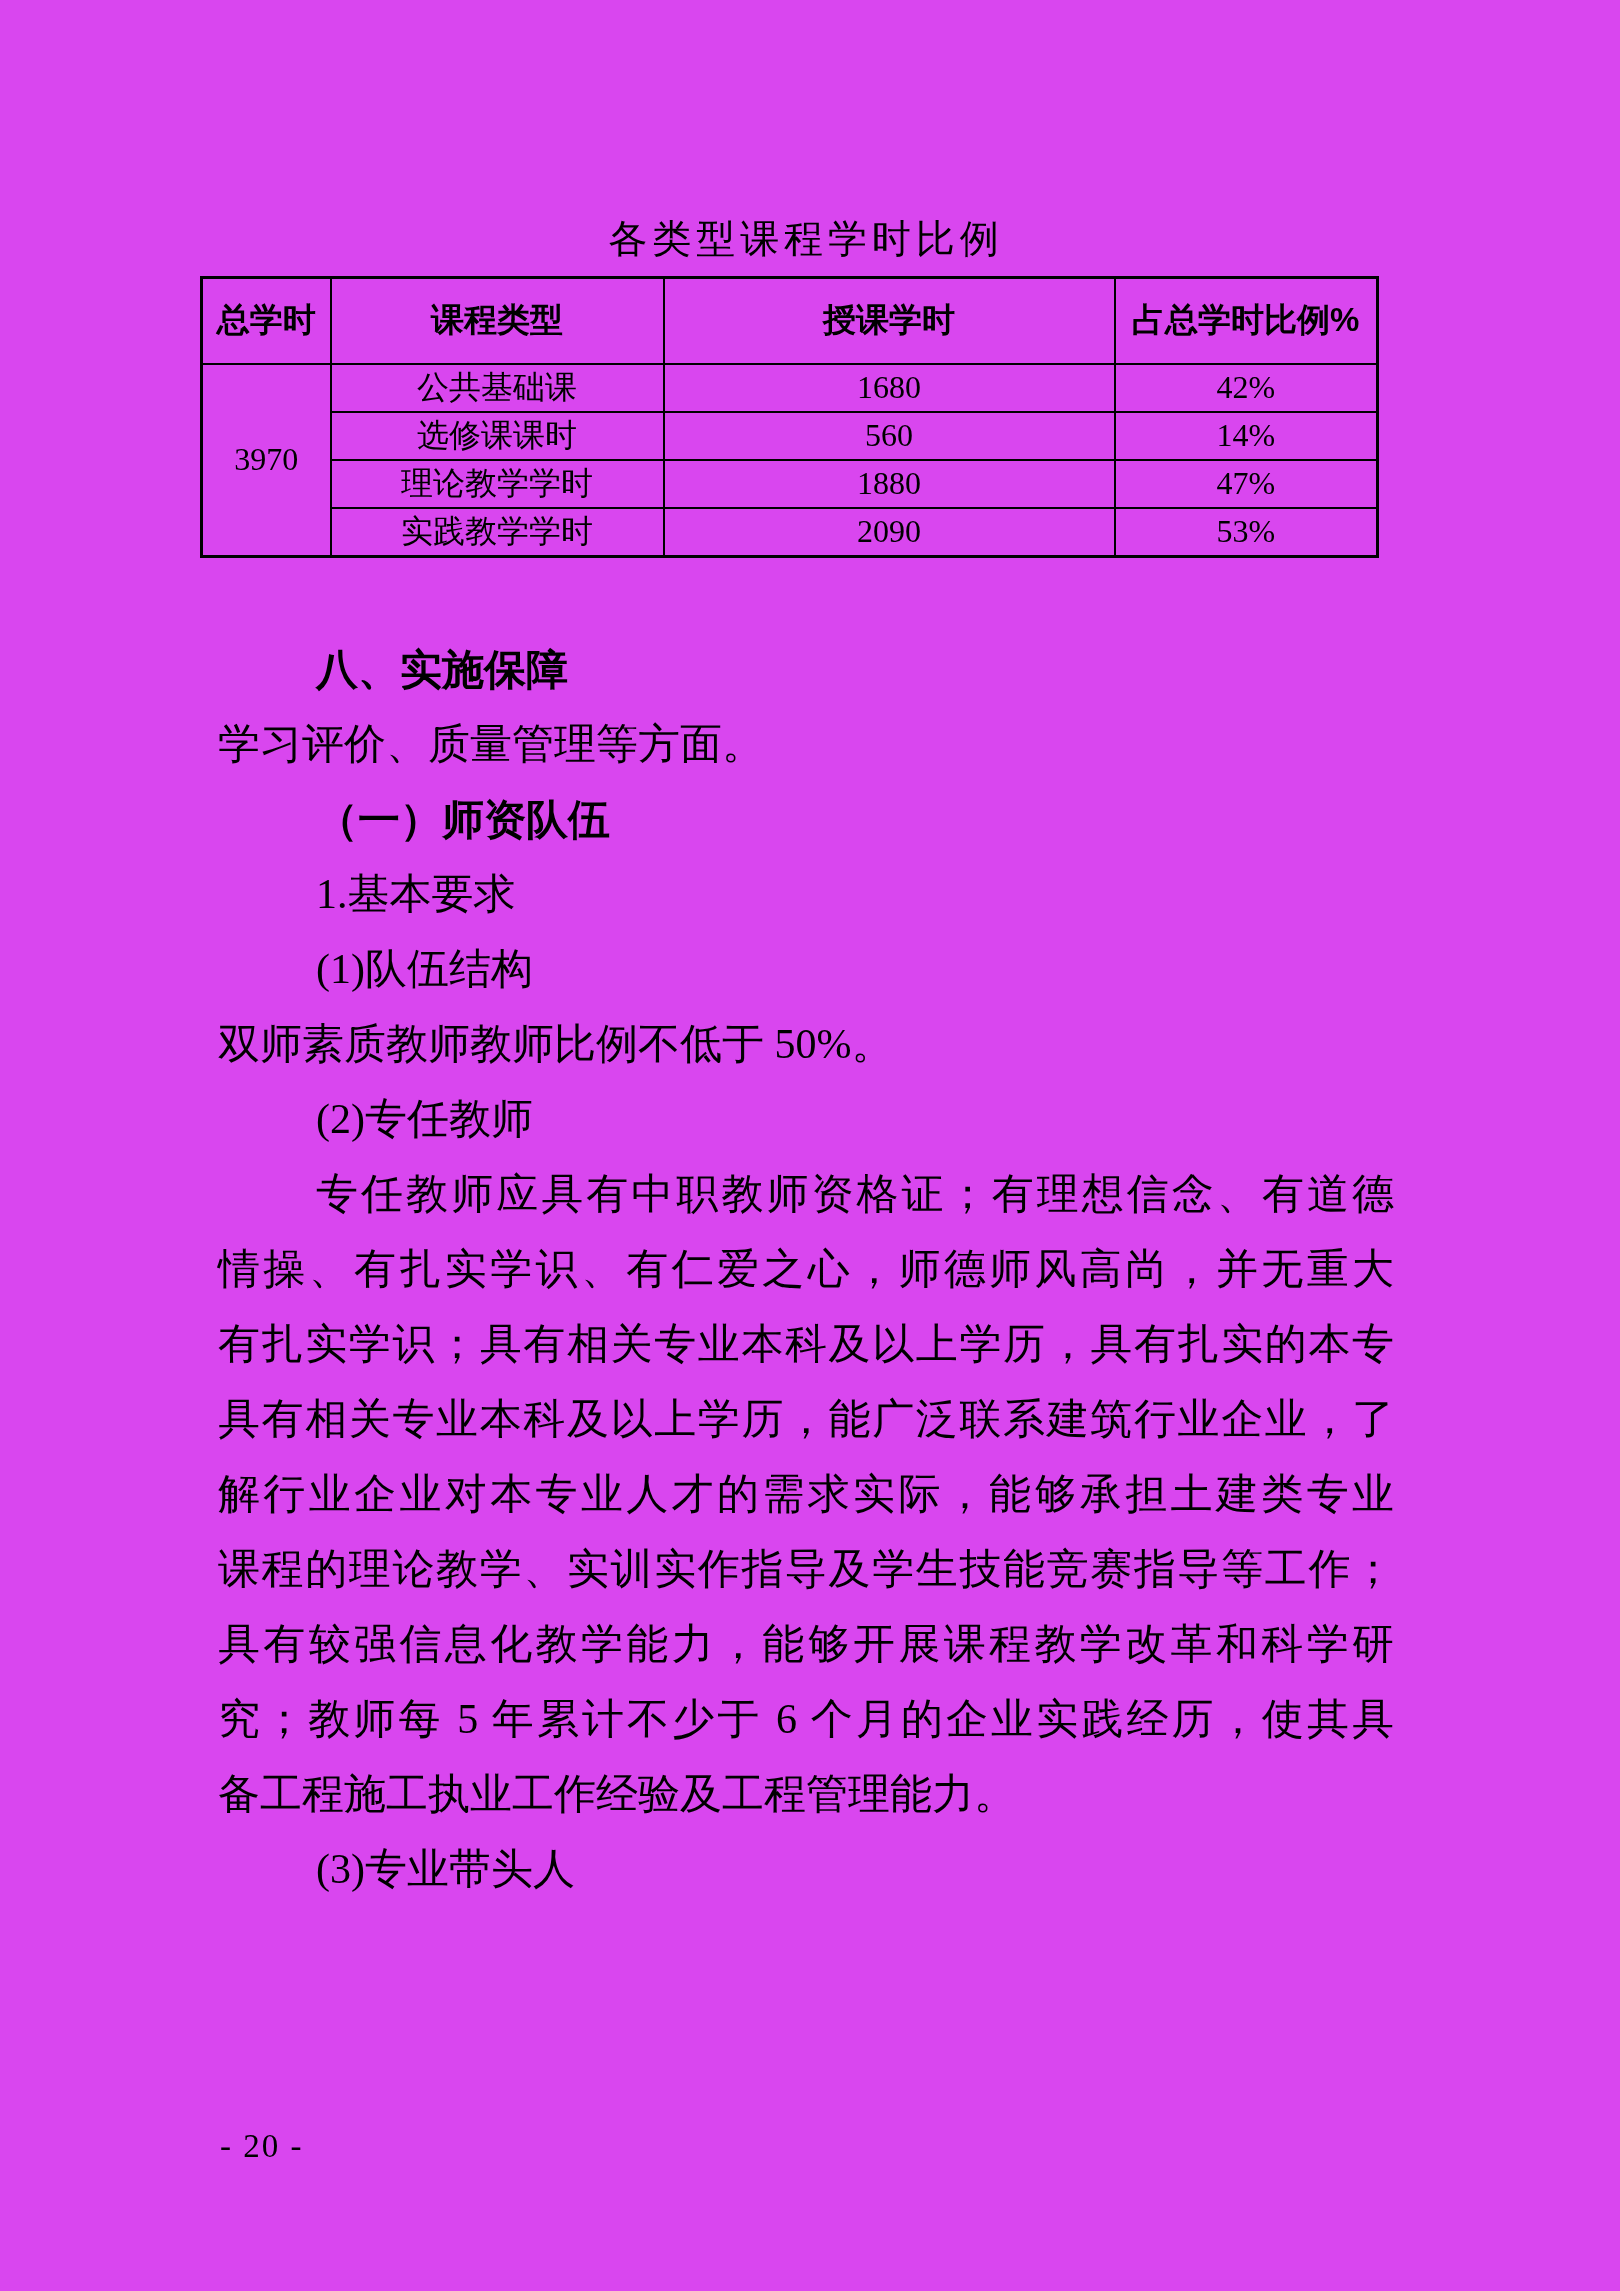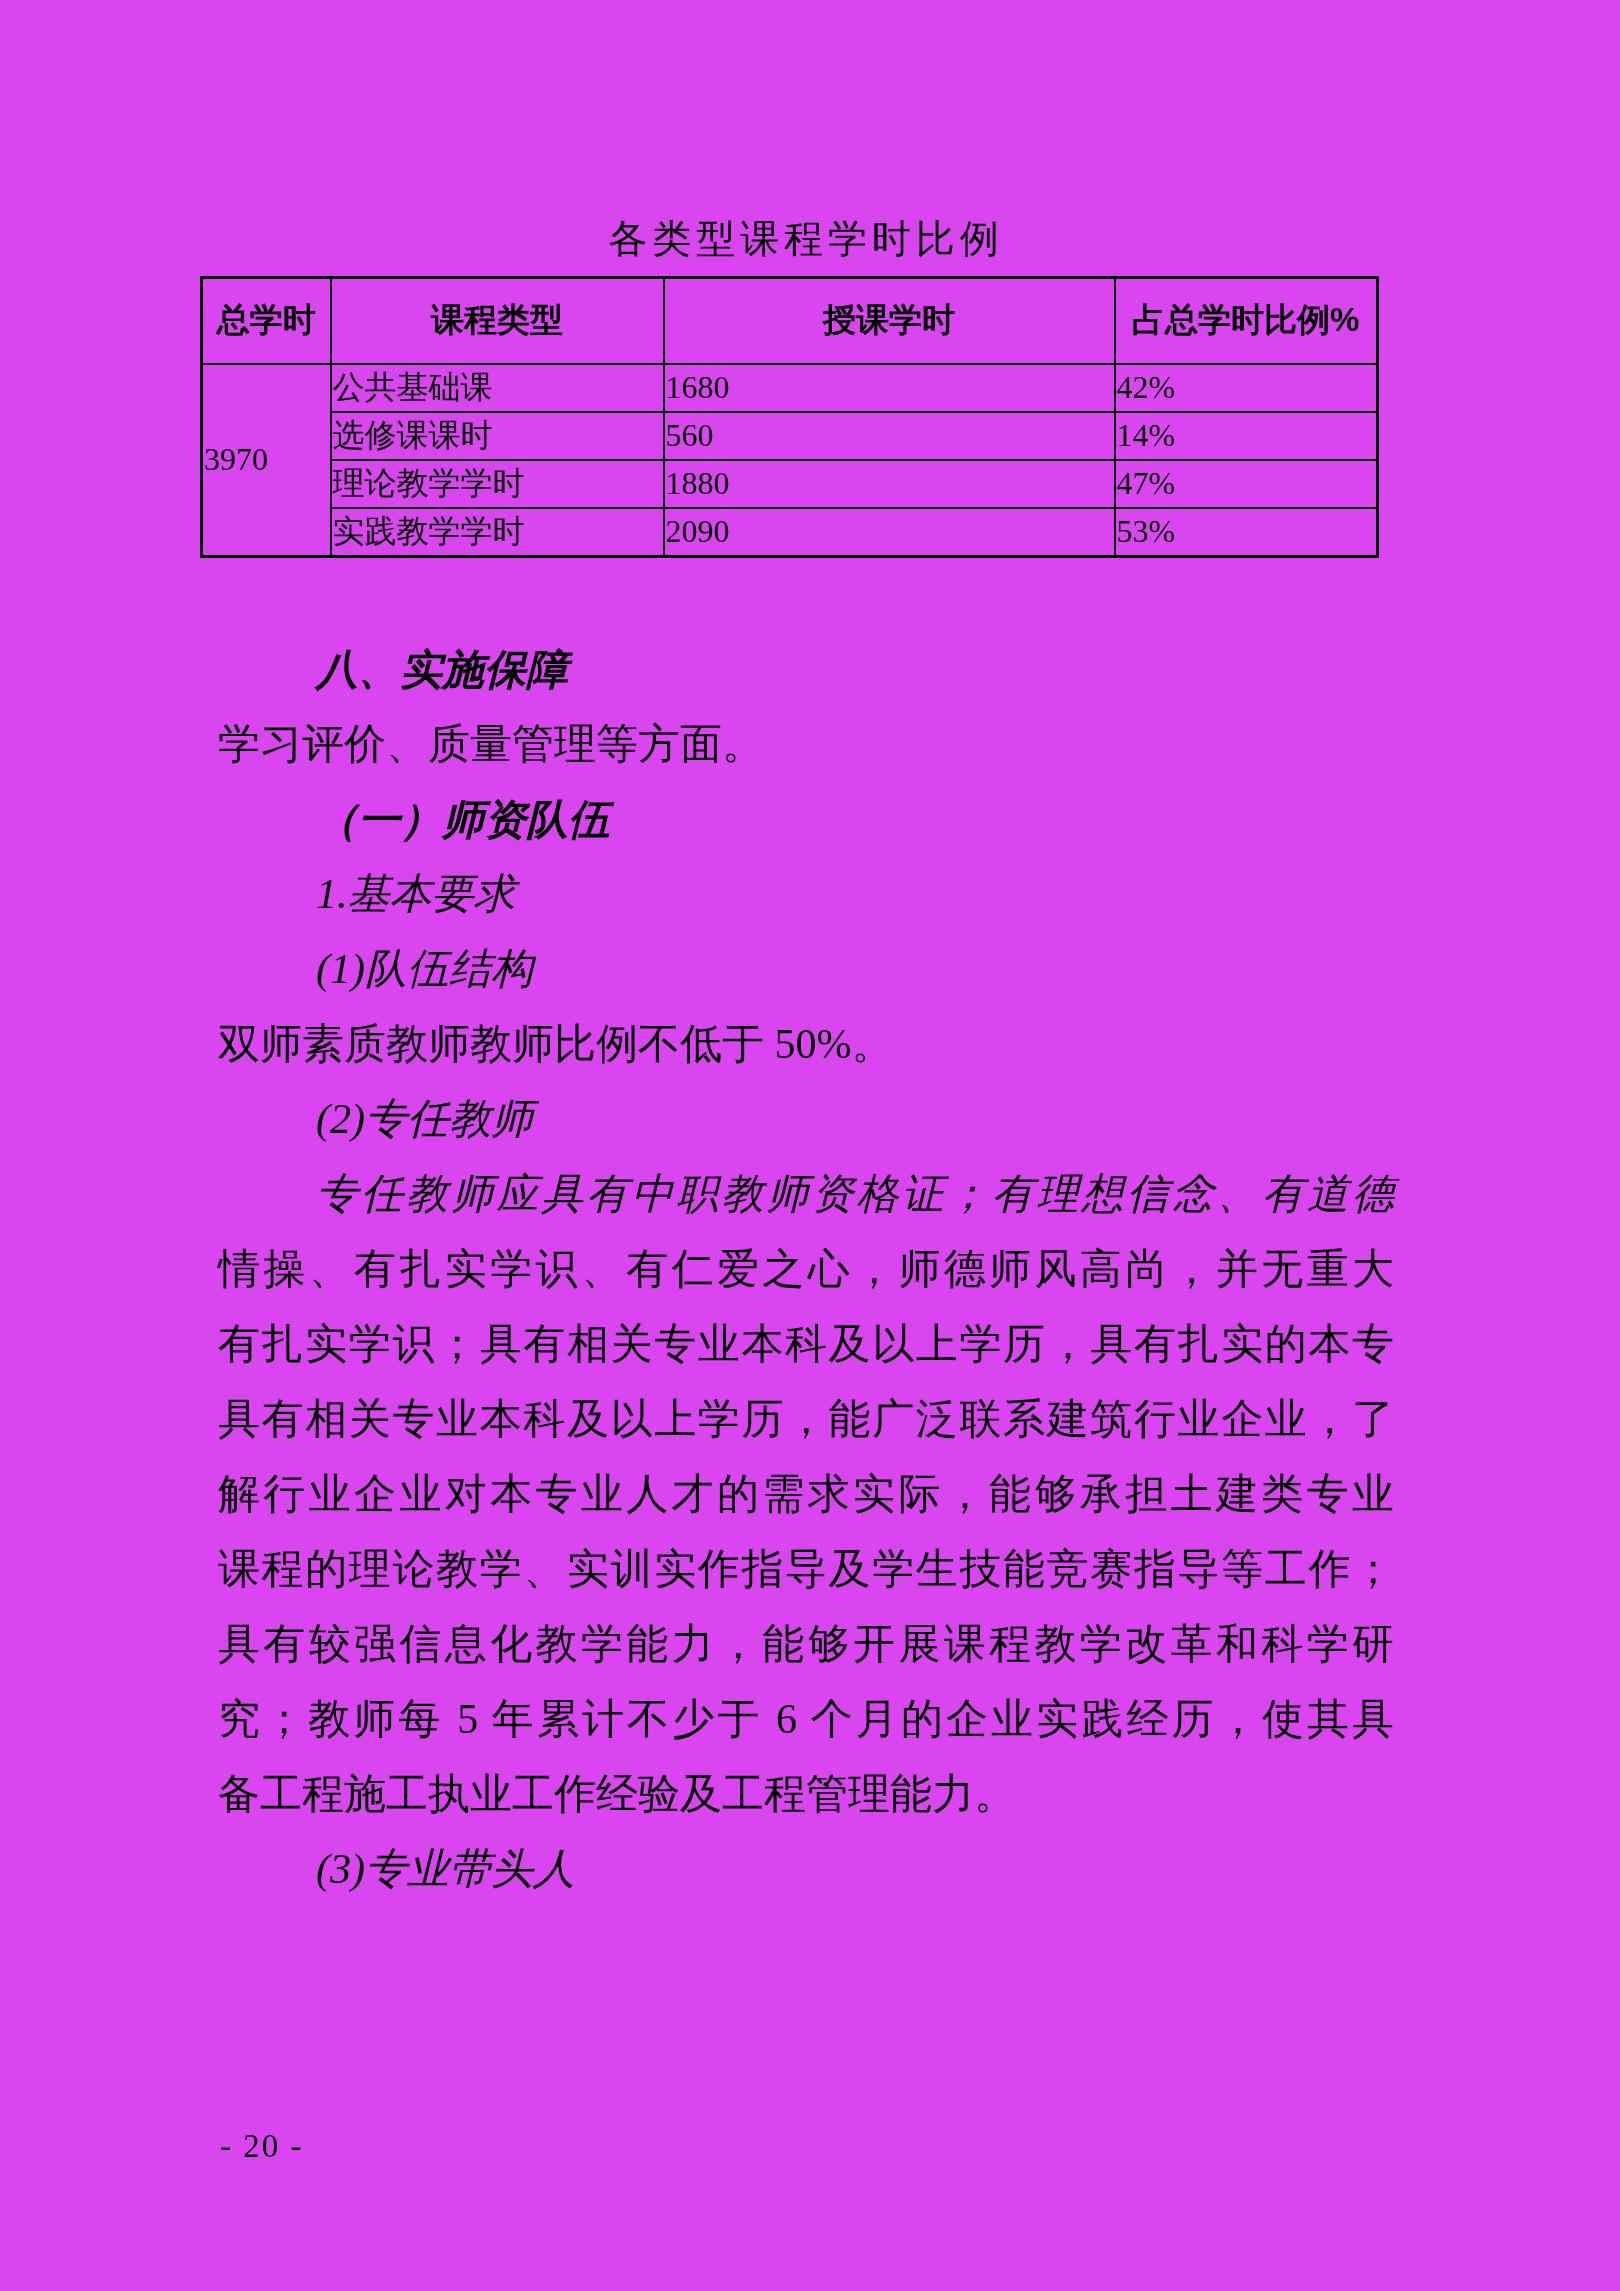--- a/index.html
+++ b/index.html
@@ -40,41 +40,41 @@
   table.hours th {
     font-family: "Liberation Sans", "DejaVu Sans", sans-serif;
     font-weight: bold;
     font-size: 33px;
     text-align: center;
     vertical-align: middle;
     border-bottom-width: 2.9px;
   }
   table.hours td {
     font-size: 32px;
-    text-align: left;
+    text-align: center;
     vertical-align: middle;
   }
   .body-block {
     position: absolute;
     left: 218px;
     top: 632px;
     width: 1176px;
   }
   .line {
     font-size: 42px;
     line-height: 75px;
     height: 75px;
     white-space: nowrap;
   }
   .line.stretch {
     white-space: normal;
     text-align: justify;
     text-align-last: justify;
   }
-  .line.indent { text-indent: 98px; font-style: italic; }
+  .line.indent { text-indent: 98px; }
   .line.h {
     font-family: "Liberation Sans", "DejaVu Sans", sans-serif;
     font-weight: bold;
   }
   .page-number {
     position: absolute;
     left: 220px;
     top: 2125px;
     font-size: 33px;
     line-height: 43px;

